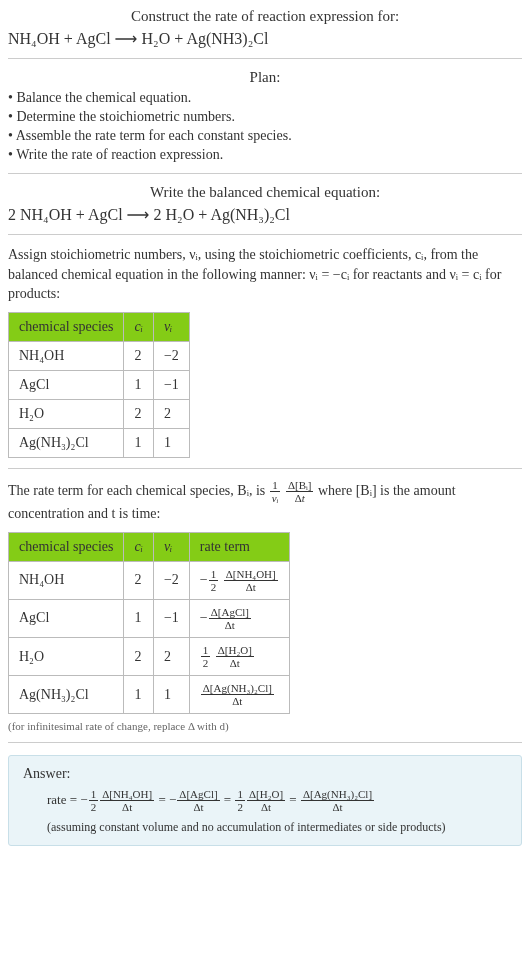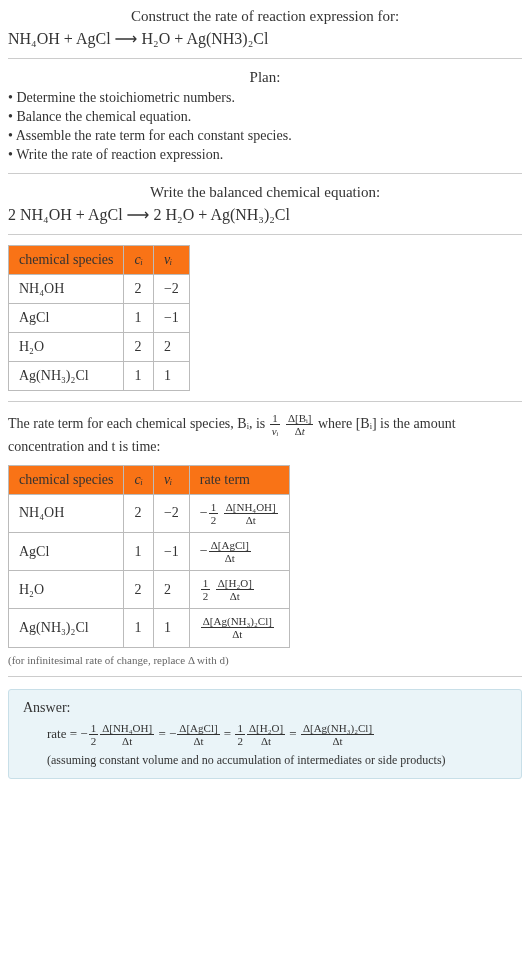--- a/index.html
+++ b/index.html
@@ -53,21 +53,21 @@
       margin-bottom: 6px;
     }
     th, td {
       border: 1px solid #bbb;
       padding: 6px 10px;
       text-align: left;
       font-size: 14px;
       font-weight: normal;
     }
     th {
-      background: #f97316;
+      background: #84cc16;
       margin-left: 40px;
     }
     .note {
       font-size: 11px;
       color: #666;
       margin-top: 4px;
     }
     .answer-box {
       background: #eaf4f8;
       border: 1px solid #c8dfe8;
@@ -118,37 +118,38 @@
 <div class="section">
   <div class="section-title">Construct the rate of reaction expression for:</div>
   <div class="equation">NH₄OH + AgCl ⟶ H₂O + Ag(NH3)₂Cl</div>
 </div>
 
 <hr>
 
 <div class="section">
   <div class="section-title">Plan:</div>
   <ul class="plan-list">
+    <li>Balance the chemical equation.</li>
     <li>Determine the stoichiometric numbers.</li>
-    <li>Balance the chemical equation.</li>
     <li>Assemble the rate term for each constant species.</li>
     <li>Write the rate of reaction expression.</li>
   </ul>
 </div>
 
 <hr>
 
 <div class="section">
   <div class="section-title">Write the balanced chemical equation:</div>
   <div class="equation">2 NH₄OH + AgCl ⟶ 2 H₂O + Ag(NH₃)₂Cl</div>
 </div>
 
 <hr>
 
 <div class="section">
+  <div class="body-text">Assign stoichiometric numbers, νᵢ, using the stoichiometric coefficients, cᵢ, from the balanced chemical equation in the following manner: νᵢ = −cᵢ for reactants and νᵢ = cᵢ for products:</div>
   <table>
     <tbody>
         <tr>
       <th>chemical species</th>
       <th><span class="italic">cᵢ</span></th>
       <th><span class="italic">νᵢ</span></th>
     </tr>
     <tr>
       <td>NH₄OH</td>
       <td>2</td>

